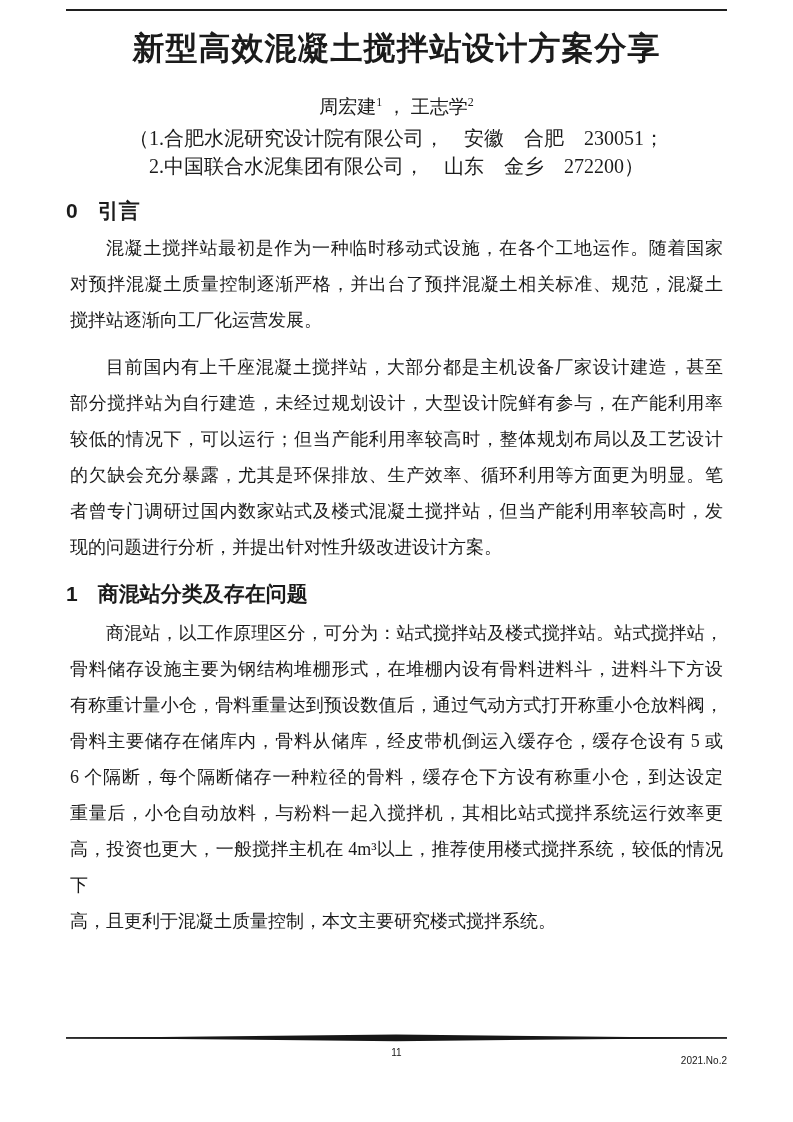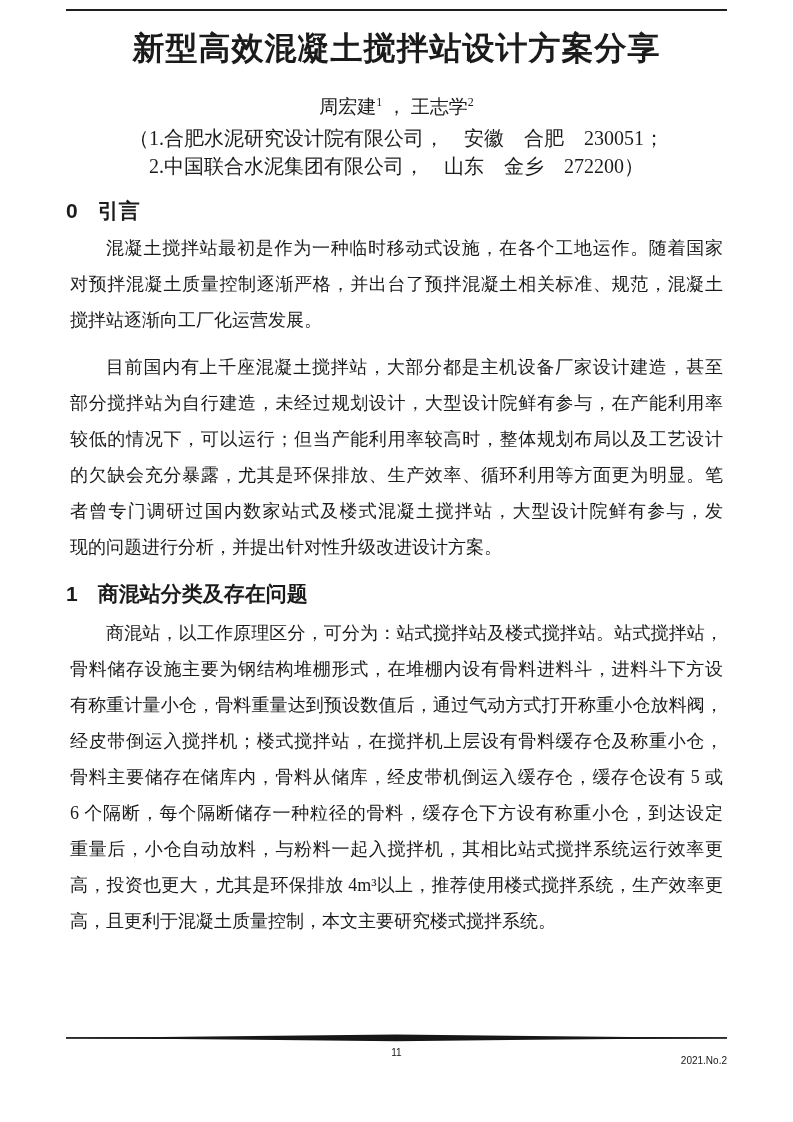--- a/index.html
+++ b/index.html
@@ -130,38 +130,37 @@
       <div class="line first">混凝土搅拌站最初是作为一种临时移动式设施，在各个工地运作。随着国家</div>
       <div class="line">对预拌混凝土质量控制逐渐严格，并出台了预拌混凝土相关标准、规范，混凝土</div>
       <div class="line para-last">搅拌站逐渐向工厂化运营发展。</div>
     </div>
     <div class="para-gap"></div>
     <div class="para">
       <div class="line first">目前国内有上千座混凝土搅拌站，大部分都是主机设备厂家设计建造，甚至</div>
       <div class="line">部分搅拌站为自行建造，未经过规划设计，大型设计院鲜有参与，在产能利用率</div>
       <div class="line">较低的情况下，可以运行；但当产能利用率较高时，整体规划布局以及工艺设计</div>
       <div class="line">的欠缺会充分暴露，尤其是环保排放、生产效率、循环利用等方面更为明显。笔</div>
-      <div class="line">者曾专门调研过国内数家站式及楼式混凝土搅拌站，大型设计院鲜有参与，发</div>
+      <div class="line">者曾专门调研过国内数家站式及楼式混凝土搅拌站，但当产能利用率较高时，发</div>
       <div class="line para-last">现的问题进行分析，并提出针对性升级改进设计方案。</div>
     </div>
 
     <div class="section-heading heading-1">
       <span>1</span>
       <span>商混站分类及存在问题</span>
     </div>
 
     <div class="para">
       <div class="line first">商混站，以工作原理区分，可分为：站式搅拌站及楼式搅拌站。站式搅拌站，</div>
       <div class="line">骨料储存设施主要为钢结构堆棚形式，在堆棚内设有骨料进料斗，进料斗下方设</div>
       <div class="line">有称重计量小仓，骨料重量达到预设数值后，通过气动方式打开称重小仓放料阀，</div>
-      <div class="line">经皮带倒运入搅拌机；楼式搅拌站，在搅拌机上层设有骨料缓存仓及称重小仓，</div>
       <div class="line">骨料主要储存在储库内，骨料从储库，经皮带机倒运入缓存仓，缓存仓设有 5 或</div>
       <div class="line">6 个隔断，每个隔断储存一种粒径的骨料，缓存仓下方设有称重小仓，到达设定</div>
       <div class="line">重量后，小仓自动放料，与粉料一起入搅拌机，其相比站式搅拌系统运行效率更</div>
-      <div class="line">高，投资也更大，尤其是环保排放 4m³以上，推荐使用楼式搅拌系统，生产效率更</div>
+      <div class="line">高，投资也更大，一般搅拌主机在 4m³以上，推荐使用楼式搅拌系统，较低的情况下</div>
       <div class="line para-last">高，且更利于混凝土质量控制，本文主要研究楼式搅拌系统。</div>
     </div>
 
   </div>
 
   <div class="footer">
     <svg class="footer-rule-svg" viewBox="0 0 661 8" preserveAspectRatio="none" xmlns="http://www.w3.org/2000/svg">
       <rect x="0" y="3.1" width="661" height="1.7" fill="#171717"></rect>
       <polygon points="0,3.9 330,0.6 661,3.9 330,7.2" fill="#171717"></polygon>
     </svg>

